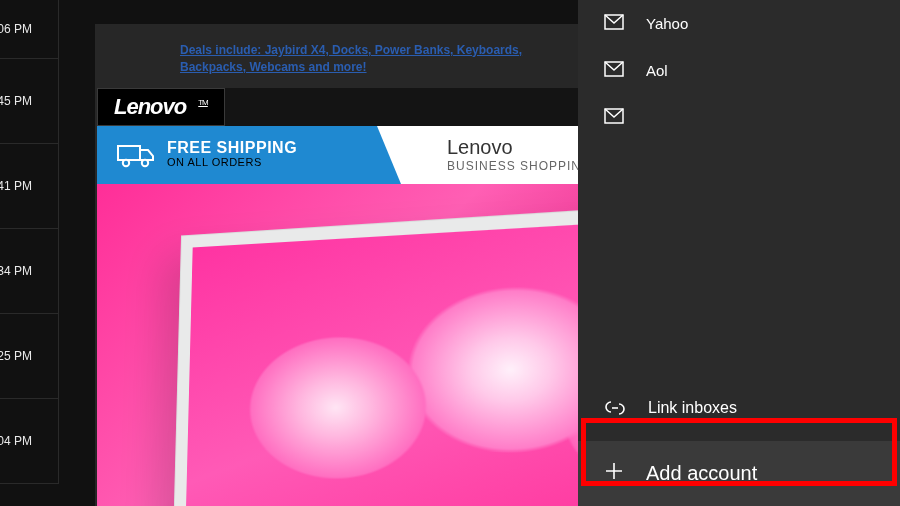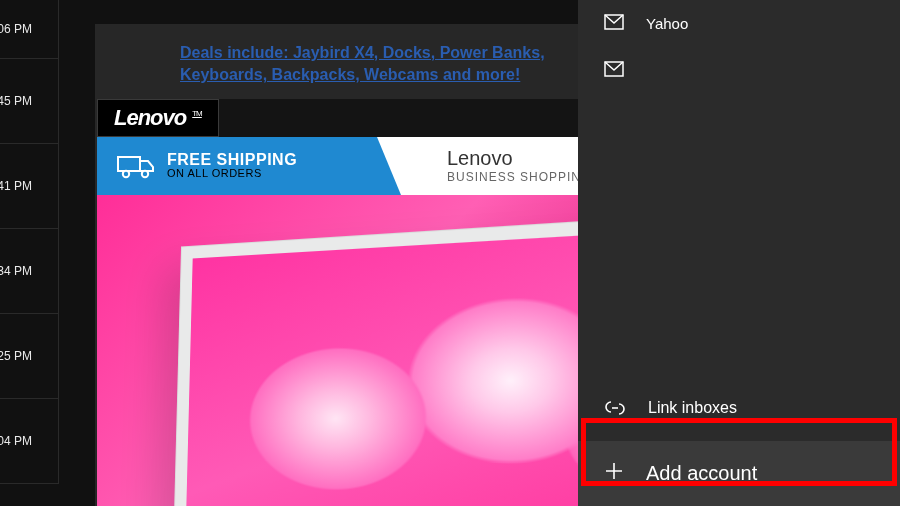--- a/index.html
+++ b/index.html
@@ -32,21 +32,21 @@
   .email-pane {
     position: absolute;
     left: 95px; top: 24px;
     width: 780px; height: 482px;
     background: #272727;
   }
   .deal-link {
     display: block;
     color: #2a5db0;
     text-decoration: underline;
-    font-size: 16px;
+    font-size: 12px;
     font-weight: bold;
     padding: 18px 85px 12px 85px;
     line-height: 1.4;
     max-width: 560px;
   }
   .lenovo-nav {
     margin-left: 2px;
     height: 38px;
     width: 770px;
     background: #141414;
@@ -60,21 +60,21 @@
     align-items: center;
     padding: 0 16px;
     font-family: Arial, sans-serif;
     font-weight: 800;
     font-style: italic;
     font-size: 22px;
     letter-spacing: -1px;
     color: #fff;
     border: 1px solid #3a3a3a;
   }
-  .lenovo-logo small { font-size: 8px; font-style: normal; font-weight: normal; position: relative; top: -4px; margin-left: 6px; text-decoration: underline; }
+  .lenovo-logo small { font-size: 8px; font-style: normal; font-weight: normal; position: relative; top: -4px; margin-left: 12px; text-decoration: underline; }
   .nav-links { margin-left: auto; display: flex; gap: 15px; padding-right: 20px; }
   .nav-links span { color: #fff; font-size: 12px; text-decoration: underline; letter-spacing: 0.5px; cursor: pointer; }
 
   .ship-banner {
     margin-left: 2px;
     height: 58px;
     width: 770px;
     display: flex;
     background: #fff;
     overflow: hidden;
@@ -284,20 +284,29 @@
   <div class="acct-item">
     <span>
       <svg width="20" height="16" viewBox="0 0 20 16" stroke="#fff" stroke-width="1.5" fill="none">
           <rect x="1" y="1" width="18" height="14"></rect>
           <path d="M1 1 L10 9 L19 1"></path>
         </svg>
     </span>
     <span>Yahoo</span>
   </div>
 
+  <div class="acct-item">
+    <span>
+      <svg width="20" height="16" viewBox="0 0 20 16" stroke="#fff" stroke-width="1.5" fill="none">
+          <rect x="1" y="1" width="18" height="14"></rect>
+          <path d="M1 1 L10 9 L19 1"></path>
+        </svg>
+    </span>
+    <span>Aol</span>
+  </div>
 
 
   <div class="acct-item">
     <span>
       <svg width="20" height="16" viewBox="0 0 20 16" stroke="#fff" stroke-width="1.5" fill="none">
           <rect x="1" y="1" width="18" height="14"></rect>
           <path d="M1 1 L10 9 L19 1"></path>
         </svg>
     </span>
   </div>

